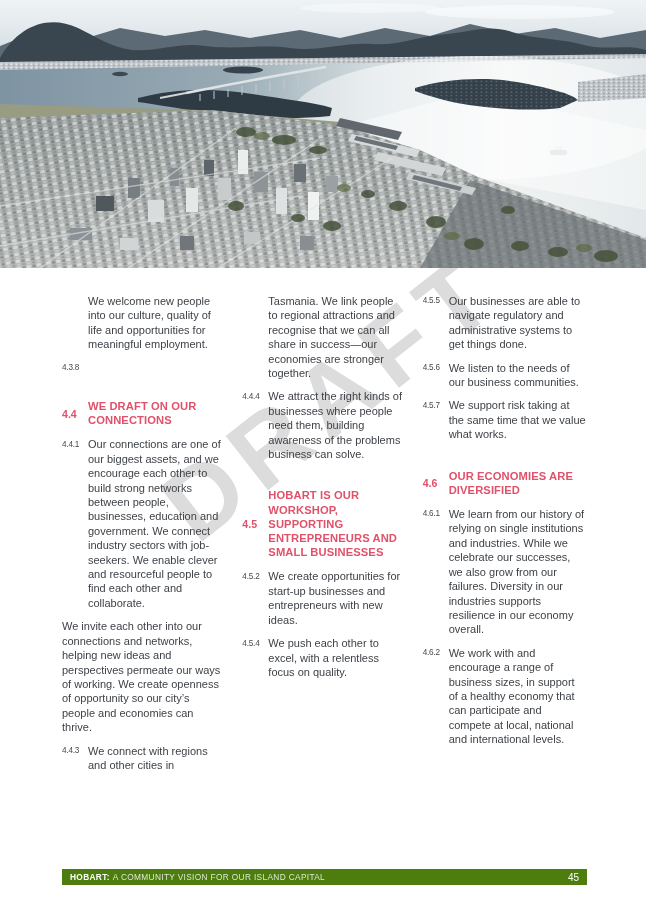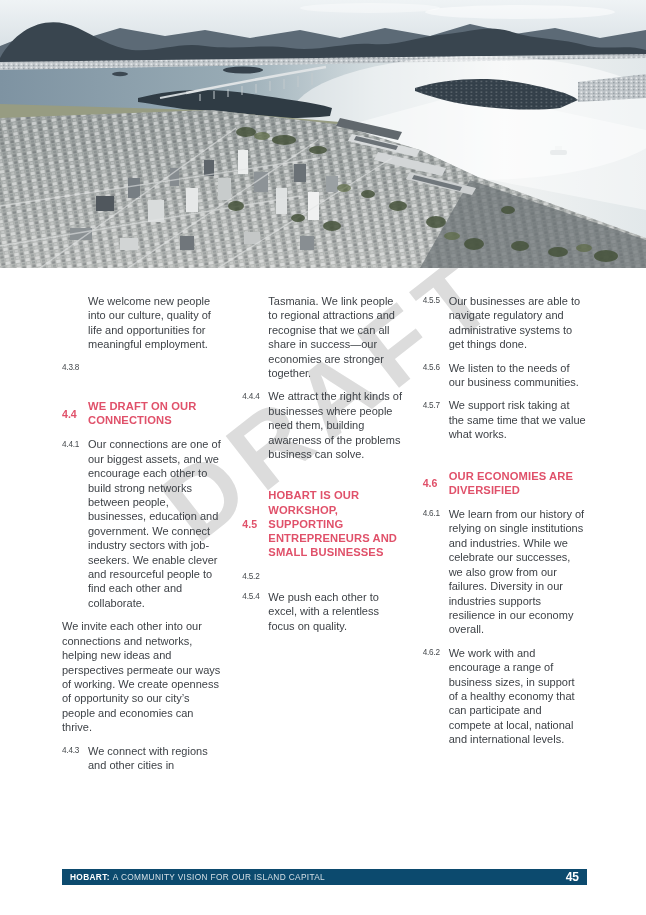--- a/index.html
+++ b/index.html
@@ -26,27 +26,27 @@
   }
   .item .txt{
     margin:0;flex:1;font-size:11px;line-height:14.4px;color:#3e4247;
   }
   .item.heading{margin-top:27px;margin-bottom:10px;align-items:center;}
   .item.heading .num{font-size:10.6px;font-weight:bold;color:#e0516a;padding-top:1px;letter-spacing:0;}
   .item.heading .txt{font-size:11.2px;font-weight:bold;line-height:14.2px;color:#e0516a;letter-spacing:0.1px;}
   .col .item:first-child{margin-top:0;}
   
   .footer{
-    position:absolute;left:62px;top:869px;width:525px;height:16px;background:#0c4a6e;z-index:3;
+    position:absolute;left:62px;top:869px;width:525px;height:16px;background:#4d7c0f;z-index:3;
     display:flex;align-items:center;justify-content:space-between;
     padding:0 8px;box-sizing:border-box;
   }
   .footer .left{font-size:8.3px;letter-spacing:0.35px;color:rgba(255,255,255,0.82);white-space:nowrap;}
   .footer .brand{font-weight:bold;color:#ffffff;margin-right:3px;}
-  .footer .pagenum{font-size:12px;font-weight:bold;color:#ffffff;text-align:center;}
+  .footer .pagenum{font-size:10px;font-weight:normal;color:#ffffff;text-align:center;}
 </style>
 </head>
 <body>
 
 <div class="page">
 
   <div class="hero">
     <svg width="646" height="268" viewBox="0 0 646 268">
       <defs>
         <linearGradient id="skyg" x1="0" y1="0" x2="0" y2="1">
@@ -219,20 +219,21 @@
       <div class="item">
         <span class="num">4.4.4</span>
         <p class="txt">We attract the right kinds of businesses where people need them, building awareness of the problems business can solve.</p>
       </div>
       <div class="item heading">
         <span class="num">4.5</span>
         <p class="txt">HOBART IS OUR WORKSHOP, SUPPORTING ENTREPRENEURS AND SMALL BUSINESSES</p>
       </div>
       <div class="item">
         <span class="num">4.5.2</span>
+        <p class="txt">We create opportunities for start-up businesses and entrepreneurs with new ideas.</p>
       </div>
       <div class="item">
         <span class="num">4.5.4</span>
         <p class="txt">We push each other to excel, with a relentless focus on quality.</p>
       </div>
     </section>
 
     <section class="col">
       <div class="item">
         <span class="num">4.5.5</span>

